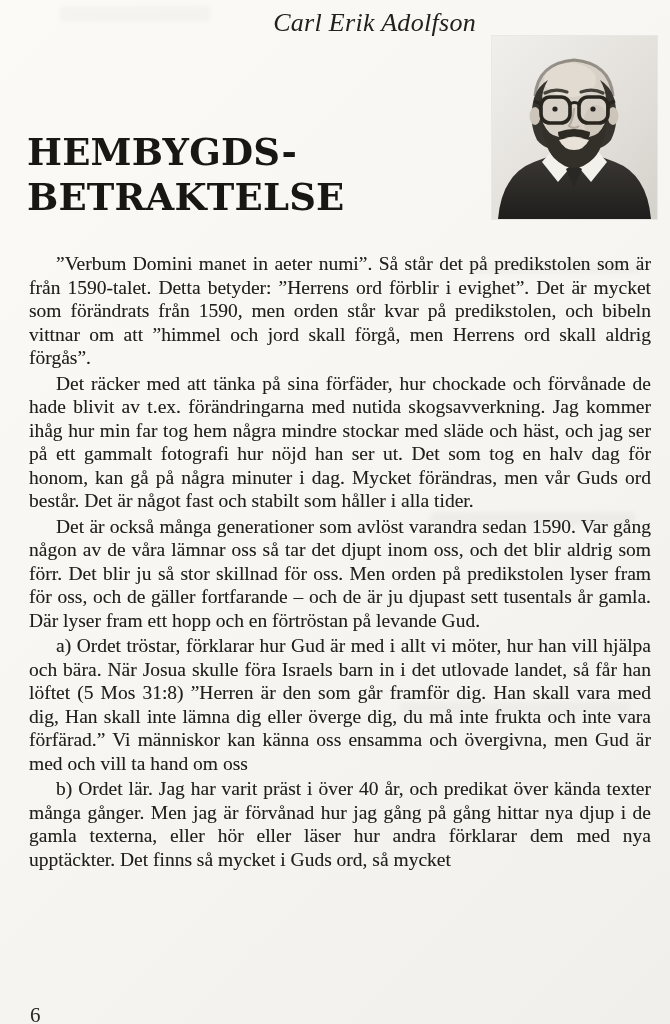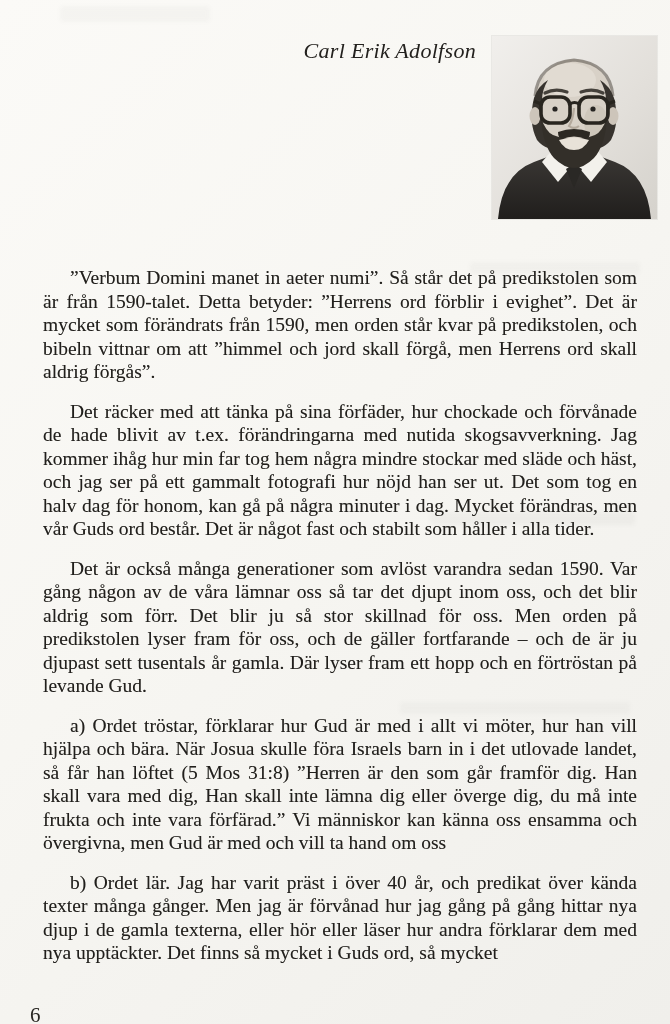--- a/index.html
+++ b/index.html
@@ -16,24 +16,23 @@
     font-family: "Liberation Serif", serif;
     color: #1e1d1a;
   }
   .author-byline {
     position: absolute;
     top: 8px;
     left: 0;
     width: 476px;
     text-align: right;
     font-style: italic;
-    font-size: 22px;
+    font-size: 26px;
     letter-spacing: 0.3px;
     color: #23211e;
-    margin-top: 30px;
   }
   .photo-frame {
     position: absolute;
     left: 492px;
     top: 36px;
     width: 165px;
     height: 183px;
     outline: 1px solid rgba(0,0,0,0.06);
   }
   .photo-frame svg { display: block; }
@@ -54,21 +53,21 @@
     left: 27px;
     top: 250px;
     width: 626px;
     font-size: 19.5px;
     line-height: 23.5px;
     text-align: justify;
     color: #211f1c;
     text-shadow: 0 0 0.4px rgba(30,28,24,0.35);
   }
   .article-body p {
-    margin: 16px;
+    margin: 2px;
     text-indent: 27px;
   }
   .page-number {
     position: absolute;
     left: 30px;
     top: 1003px;
     font-size: 21px;
     color: #2a2824;
   }
   .ghost {
@@ -142,20 +141,21 @@
       <path d="M67 104 Q82 99 97 104 Q92 114 82 114 Q72 114 67 104 Z" fill="#e8e2d8"></path>
 
       <rect x="49" y="61" width="29" height="26" rx="9" fill="none" stroke="#28251f" stroke-width="3.6"></rect>
       <rect x="87" y="61" width="29" height="26" rx="9" fill="none" stroke="#28251f" stroke-width="3.6"></rect>
       <path d="M78 68 Q82.5 65 87 68" stroke="#28251f" stroke-width="3" fill="none"></path>
       <path d="M49 68 L42 65" stroke="#28251f" stroke-width="3" fill="none"></path>
       <path d="M116 68 L123 65" stroke="#28251f" stroke-width="3" fill="none"></path>
     </svg>
   </div>
 
+  <h1 class="article-title"><span>HEMBYGDS-</span><br><span>BETRAKTELSE</span></h1>
 
   <div class="article-body" id="article-body">
       <p>”Verbum Domini manet in aeter numi”. Så står det på predikstolen som är från 1590-talet. Detta betyder: ”Herrens ord förblir i evighet”. Det är mycket som förändrats från 1590, men orden står kvar på predikstolen, och bibeln vittnar om att ”himmel och jord skall förgå, men Herrens ord skall aldrig förgås”.</p>
       <p>Det räcker med att tänka på sina förfäder, hur chockade och förvånade de hade blivit av t.ex. förändringarna med nutida skogsavverkning. Jag kommer ihåg hur min far tog hem några mindre stockar med släde och häst, och jag ser på ett gammalt fotografi hur nöjd han ser ut. Det som tog en halv dag för honom, kan gå på några minuter i dag. Mycket förändras, men vår Guds ord består. Det är något fast och stabilt som håller i alla tider.</p>
       <p>Det är också många generationer som avlöst varandra sedan 1590. Var gång någon av de våra lämnar oss så tar det djupt inom oss, och det blir aldrig som förr. Det blir ju så stor skillnad för oss. Men orden på predikstolen lyser fram för oss, och de gäller fortfarande – och de är ju djupast sett tusentals år gamla. Där lyser fram ett hopp och en förtröstan på levande Gud.</p>
       <p>a) Ordet tröstar, förklarar hur Gud är med i allt vi möter, hur han vill hjälpa och bära. När Josua skulle föra Israels barn in i det utlovade landet, så får han löftet (5 Mos 31:8) ”Herren är den som går framför dig. Han skall vara med dig, Han skall inte lämna dig eller överge dig, du må inte frukta och inte vara förfärad.” Vi människor kan känna oss ensamma och övergivna, men Gud är med och vill ta hand om oss</p>
       <p>b) Ordet lär. Jag har varit präst i över 40 år, och predikat över kända texter många gånger. Men jag är förvånad hur jag gång på gång hittar nya djup i de gamla texterna, eller hör eller läser hur andra förklarar dem med nya upptäckter. Det finns så mycket i Guds ord, så mycket</p>
     </div>
 
   <div class="page-number">6</div>

